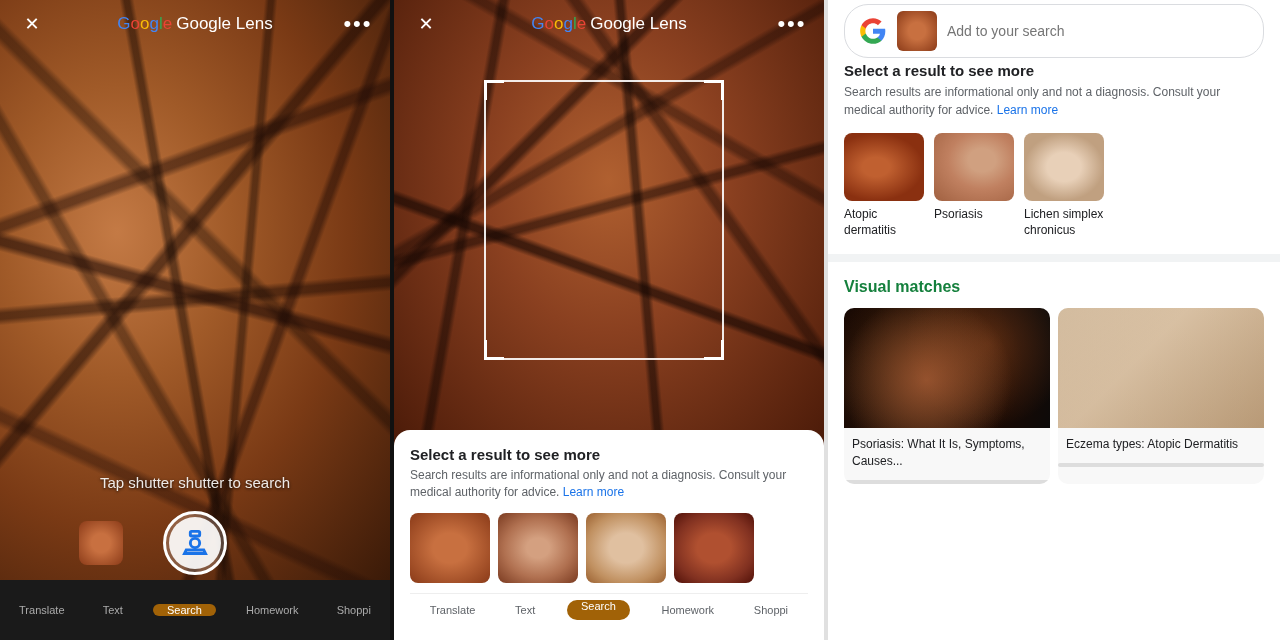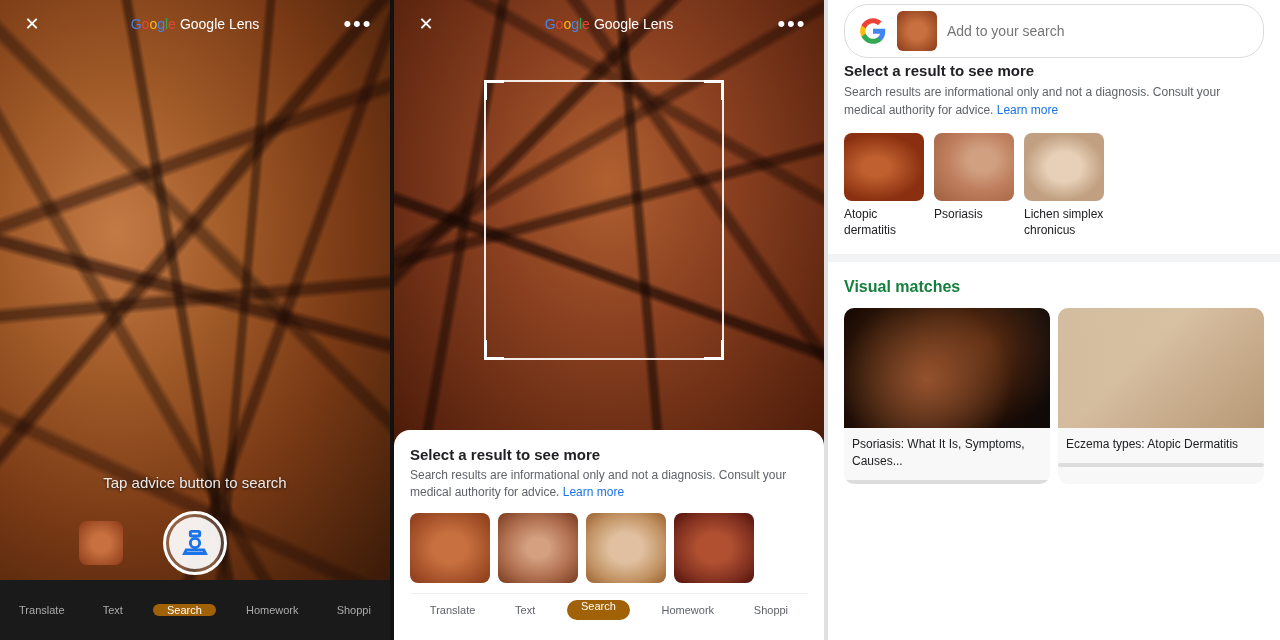--- a/index.html
+++ b/index.html
@@ -58,21 +58,21 @@
       height: 48px;
       display: flex;
       align-items: center;
       justify-content: space-between;
       padding: 0 16px;
       z-index: 10;
     }
 
     .top-bar-title {
       color: #fff;
-      font-size: 14px;
+      font-size: 17px;
       font-weight: 400;
       display: flex;
       align-items: center;
       gap: 4px;
     }
 
     .google-text { font-family: 'Arial', sans-serif; }
     .google-text .g { color: #4285f4; }
     .google-text .o1 { color: #ea4335; }
     .google-text .o2 { color: #fbbc05; }
@@ -492,21 +492,21 @@
     <div class="top-bar-title">
       <span class="google-text">
         <span class="g">G</span><span class="o1">o</span><span class="o2">o</span><span class="g2">g</span><span class="l">l</span><span class="e">e</span>
       </span>
       <span style="color:#fff;">Google Lens</span>
     </div>
     <div class="icon-btn" style="font-size:22px; letter-spacing:2px;">•••</div>
   </div>
 
   <div class="shutter-area">
-    <div class="tap-hint">Tap advice button to search</div>
+    <div class="tap-hint">Tap shutter shutter to search</div>
     <div class="shutter-row">
       <div class="gallery-btn">
         <div style="width:100%;height:100%;background:radial-gradient(ellipse,#c87040 30%,#8a3a18 100%);"></div>
       </div>
       <div class="shutter-btn">
         <div class="shutter-inner">
           <svg width="28" height="28" viewBox="0 0 24 24" fill="none" stroke="#1a73e8" stroke-width="2.5">
             <circle cx="12" cy="12" r="4"></circle>
             <path d="M21 21H3l1.5-3h15z"></path>
             <rect x="8" y="2" width="8" height="4" rx="1"></rect>

